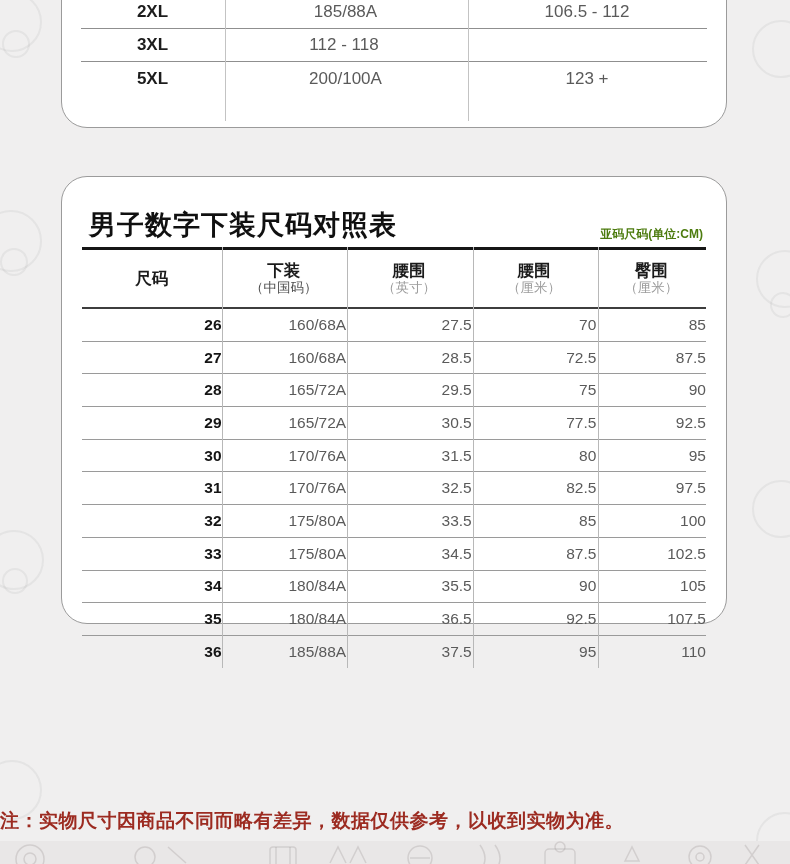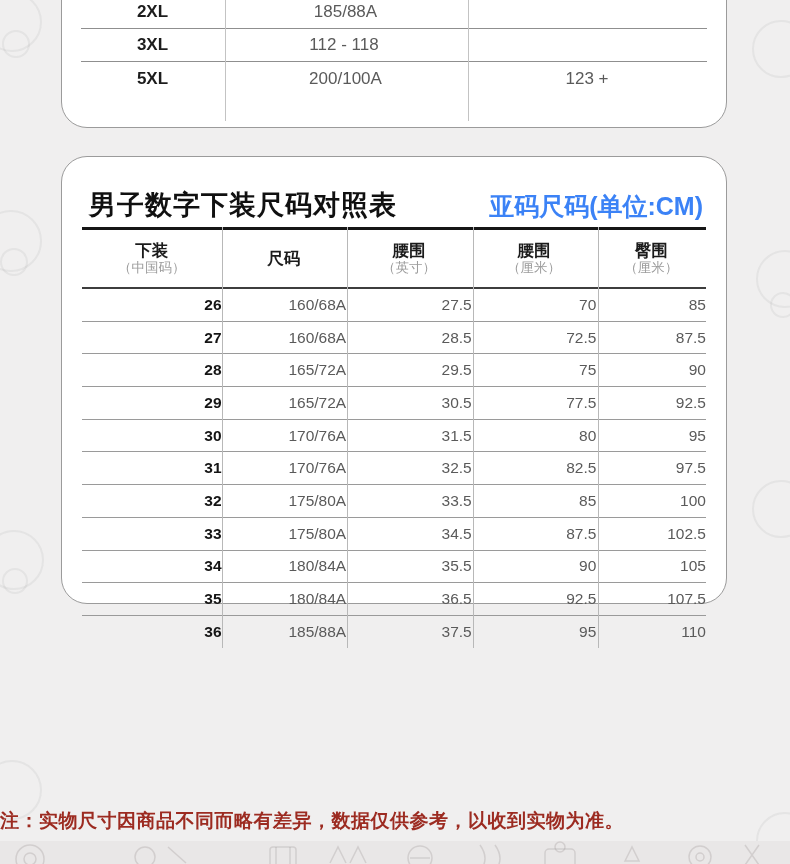--- a/index.html
+++ b/index.html
@@ -8,35 +8,35 @@
     background:#f0efef;
     font-family:"Liberation Sans","DejaVu Sans",sans-serif;
   }
   
   .doodle{position:absolute;border:2px solid rgba(150,144,144,.12);border-radius:50%;}
   .bottom-band{position:absolute;left:0;top:841px;width:790px;height:23px;background:#e9e7e7;overflow:hidden;}
   .bottom-band svg{display:block;}
   
   .card{position:absolute;left:61px;width:666px;background:#fff;border:1px solid #9b9b9b;border-radius:26px;box-sizing:border-box;}
   .card1{top:-50px;height:178px;}
-  .card2{top:156px;height:448px;padding-left:28px;}
+  .card2{top:176px;height:448px;padding-left:28px;}
   
   .t1{position:absolute;left:19px;right:19px;top:44.5px;}
   .t1-row{height:33.4px;display:flex;align-items:center;border-bottom:1.5px solid #8f8f8f;box-sizing:border-box;}
   .t1-row:last-child{border-bottom:none;}
   .t1-size{width:143px;text-align:center;font-weight:bold;color:#1c1c1c;font-size:17px;}
   .t1-cn{width:243px;text-align:center;color:#5a5a5a;font-size:17px;}
   .t1-range{width:240px;text-align:center;color:#5a5a5a;font-size:17px;}
   .t1-v{position:absolute;top:0;width:1px;height:170px;background:#c3c3c3;}
   .t1-v.v1{left:163px;}
   .t1-v.v2{left:406px;}
   
   .title-row{position:absolute;left:27px;right:23px;top:30px;display:flex;justify-content:space-between;align-items:flex-end;}
   .chart-title{font-size:27px;font-weight:bold;color:#101010;letter-spacing:1px;}
-  .unit-label{font-size:25px;font-weight:bold;color:#3b82f6;}
+  .unit-label{font-size:12px;font-weight:bold;color:#4d7c0f;}
   .thick-line{position:absolute;left:20px;right:20px;top:70px;height:3px;background:#161616;}
   .hdr{position:absolute;left:20px;right:20px;top:73px;height:57px;display:flex;}
   .hdr .hcell{display:flex;flex-direction:column;align-items:center;justify-content:center;line-height:1.25;}
   .hdr .lbl{font-size:16.5px;font-weight:bold;color:#1b1b1b;}
   .hdr .sub{font-size:13.5px;color:#9c9c9c;}
   .hdr div:nth-of-type(1){width:140px;}
   .hdr div:nth-of-type(2){width:125px;}
   .hdr div:nth-of-type(3){width:126px;}
   .hdr div:nth-of-type(4){width:125px;}
   .hdr div:nth-of-type(5){width:110px;}
@@ -79,20 +79,21 @@
   <div class="doodle" style="left:752px;top:480px;width:54px;height:54px;"></div>
   <div class="doodle" style="left:756px;top:812px;width:54px;height:54px;"></div>
 </div>
 
 <div class="card card1">
   <div class="t1">
 
       <div class="t1-row">
         <span class="t1-size">2XL</span>
         <span class="t1-cn">185/88A</span>
+        <span class="t1-range">106.5 - 112</span>
       </div>
 
       <div class="t1-row">
         <span class="t1-size">3XL</span>
         <span class="t1-range">112 - 118</span>
       </div>
 
 
       <div class="t1-row">
         <span class="t1-size">5XL</span>
@@ -107,27 +108,27 @@
 <div class="card card2">
   <div class="title-row">
     <span class="chart-title">男子数字下装尺码对照表</span>
     <span class="unit-label">亚码尺码(单位:CM)</span>
   </div>
   <div class="thick-line"></div>
 
   <div class="hdr">
 
       <div class="hcell">
+        <span class="lbl">尺码</span>
+        <span class="sub"></span>
+      </div>
+
+      <div class="hcell">
         <span class="lbl">下装</span>
         <span class="sub">（中国码）</span>
-      </div>
-
-      <div class="hcell">
-        <span class="lbl">尺码</span>
-        <span class="sub"></span>
       </div>
 
       <div class="hcell">
         <span class="lbl">腰围</span>
         <span class="sub">（英寸）</span>
       </div>
 
       <div class="hcell">
         <span class="lbl">腰围</span>
         <span class="sub">（厘米）</span>

